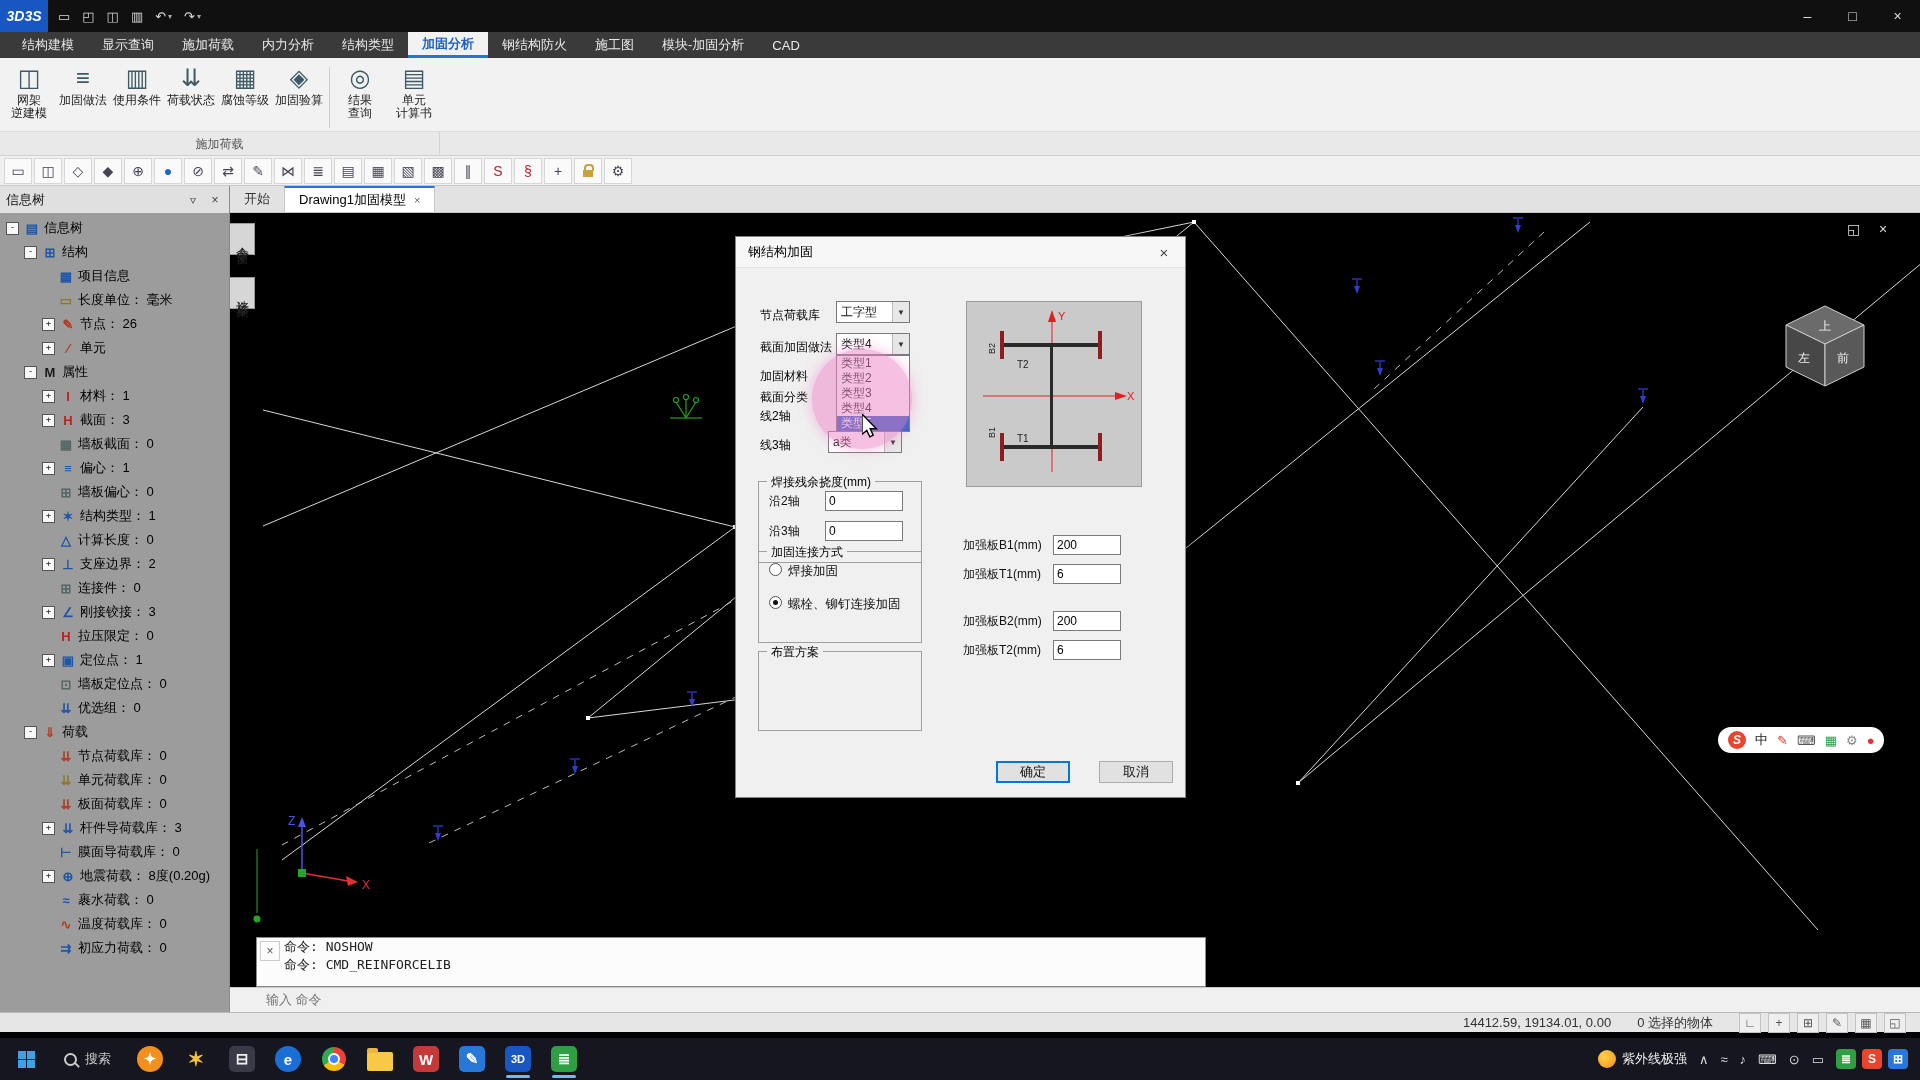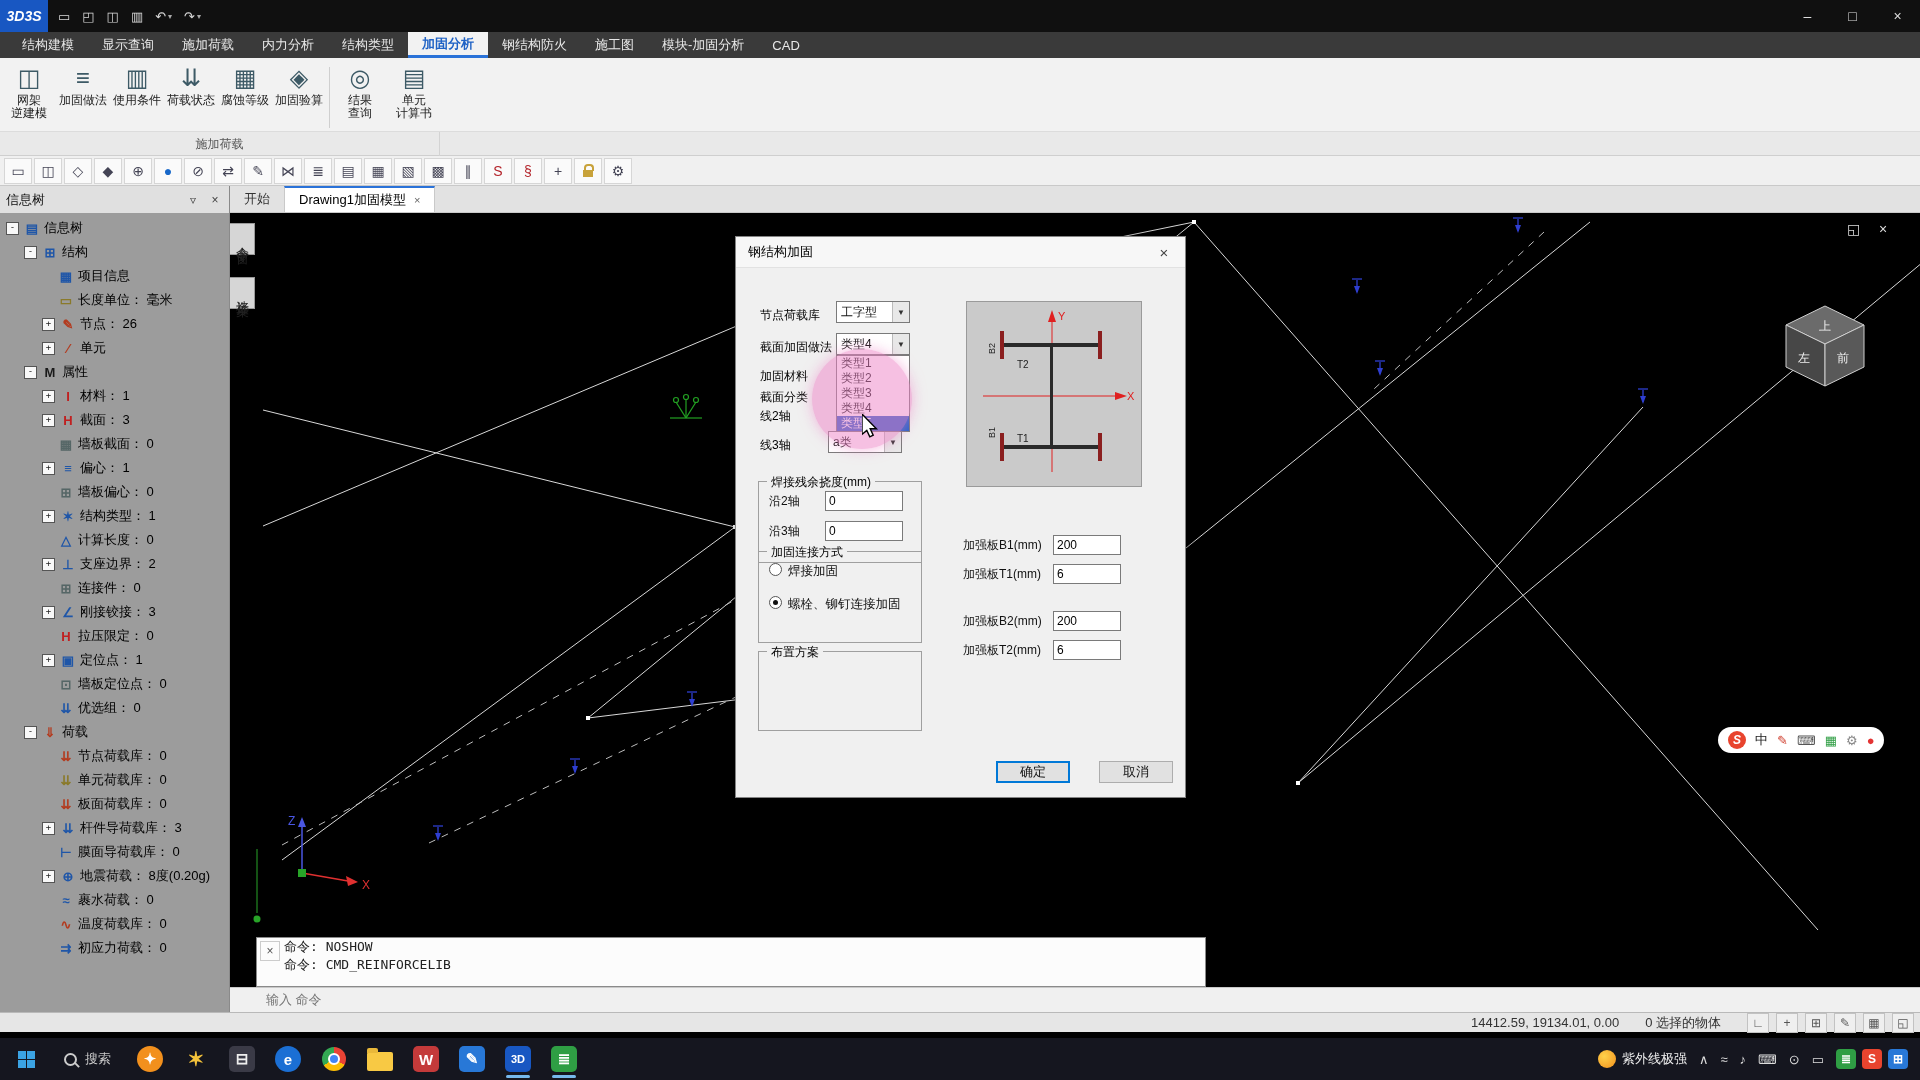--- a/index.html
+++ b/index.html
@@ -74,21 +74,21 @@
           gap:9px;padding:0 10px;box-shadow:0 1px 5px rgba(0,0,0,.45);z-index:6}
   .imelogo{width:18px;height:18px;border-radius:50%;background:#e8442e;color:#fff;font-weight:bold;font-style:italic;font-size:12px;
            display:flex;align-items:center;justify-content:center;flex:none}
   .imeit{font-size:13px;color:#555}
 
   .promptrow{position:absolute;left:230px;top:987px;width:1690px;height:25px;background:#f0f0f0;border-top:1px solid #c9c9c9;
              display:flex;align-items:center;padding-left:36px;font-size:13px;color:#777;box-sizing:border-box}
 
   
   .statusbar{position:absolute;left:0;top:1012px;width:1920px;height:20px;background:#e6e6e6;border-top:1px solid #b9b9b9;
-             display:flex;align-items:center;justify-content:flex-end;gap:26px;padding-right:6px;font-size:13px;color:#333;box-sizing:border-box}
+             display:flex;align-items:center;justify-content:flex-end;gap:26px;padding-right:14px;font-size:13px;color:#333;box-sizing:border-box}
   #sbicons{display:flex;gap:7px}
   .sbicon{width:20px;height:18px;display:flex;align-items:center;justify-content:center;border:1px solid #c2c2c2;background:#efefef;font-size:12px;color:#555}
 
   
   .taskbar{position:absolute;left:0;top:1038px;width:1920px;height:42px;background:#15161f;display:flex;align-items:center;padding:0 4px;box-sizing:border-box}
   .start{width:44px;height:42px;display:flex;align-items:center;justify-content:center}
   .winlogo{display:grid;grid-template-columns:8px 8px;grid-template-rows:8px 8px;gap:1px}
   .winlogo i{background:#3ba3e3;display:block}
   .tsearch{display:flex;align-items:center;gap:8px;height:42px;padding:0 16px;color:#ccc;font-size:13px}
   .mag{width:9px;height:9px;border:2px solid #ccc;border-radius:50%;position:relative}

